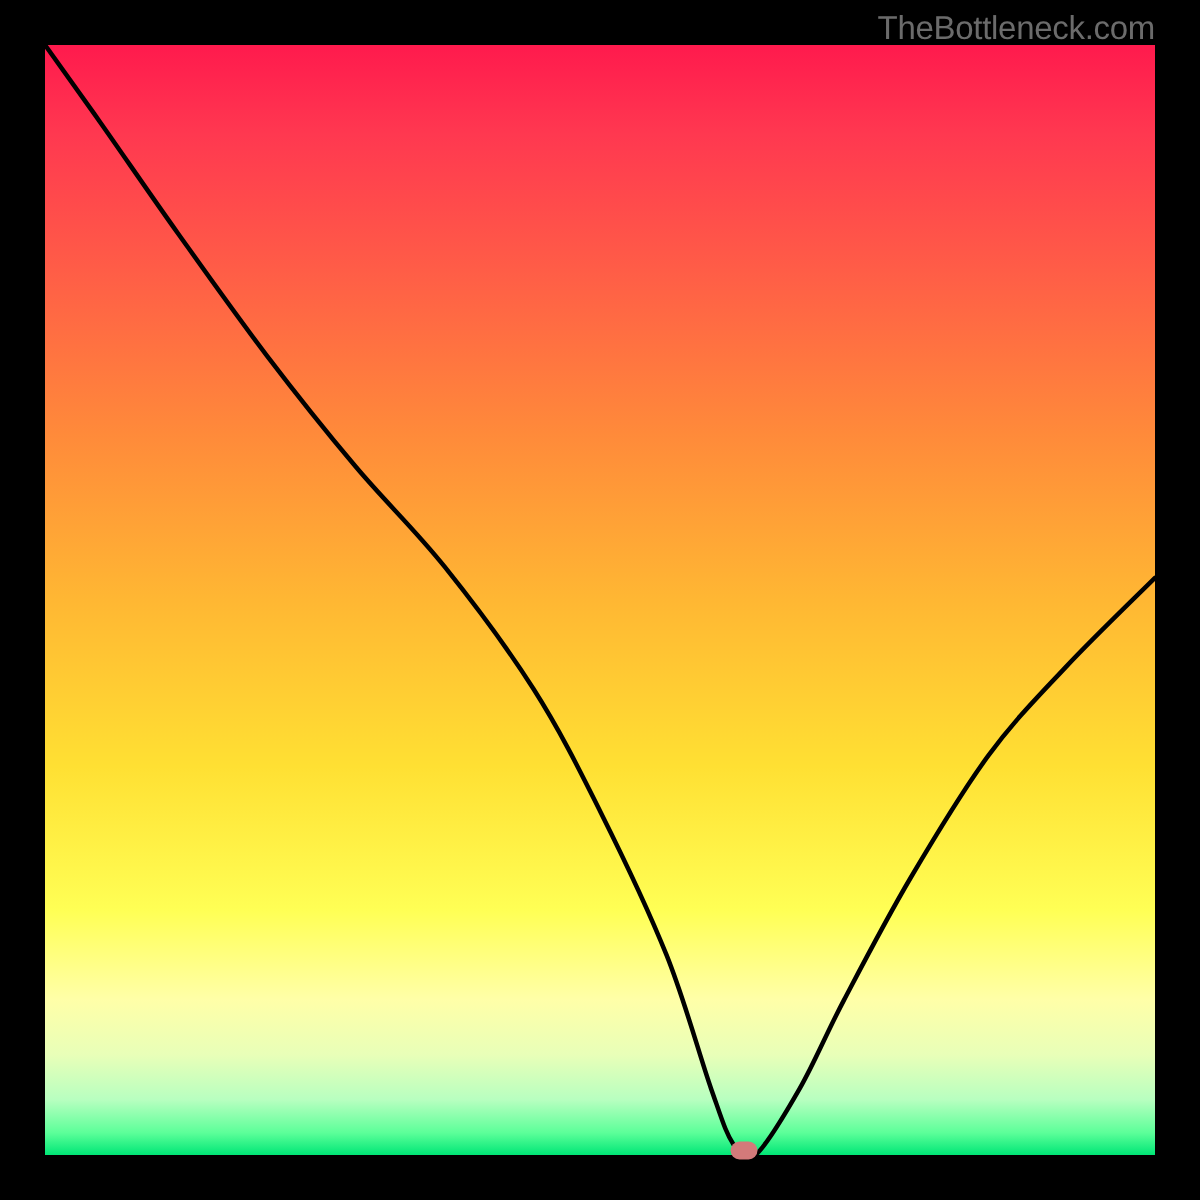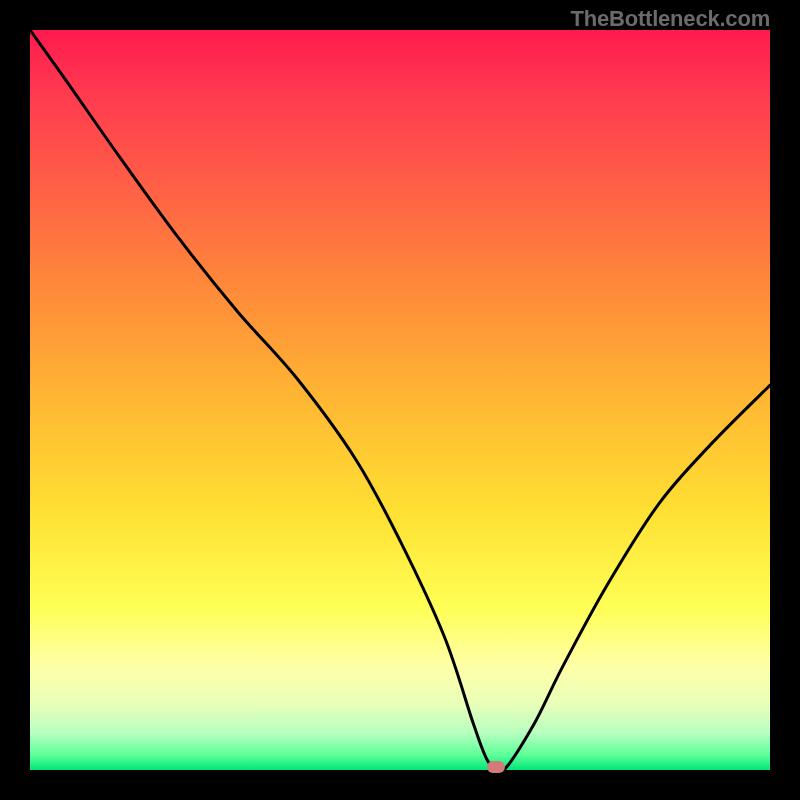--- a/index.html
+++ b/index.html
@@ -37,21 +37,21 @@
       #5cff99 98%,
       #00e676 100%
     );
   }
   .watermark {
     position: absolute;
     top: 6px;
     right: 30px;
     color: #6b6b6b;
     font-size: 22px;
-    font-weight: 700;
+    font-weight: 400;
     letter-spacing: -0.2px;
     user-select: none;
   }
   svg.curve {
     position: absolute;
     left: 0;
     top: 0;
     width: 740px;
     height: 740px;
   }

